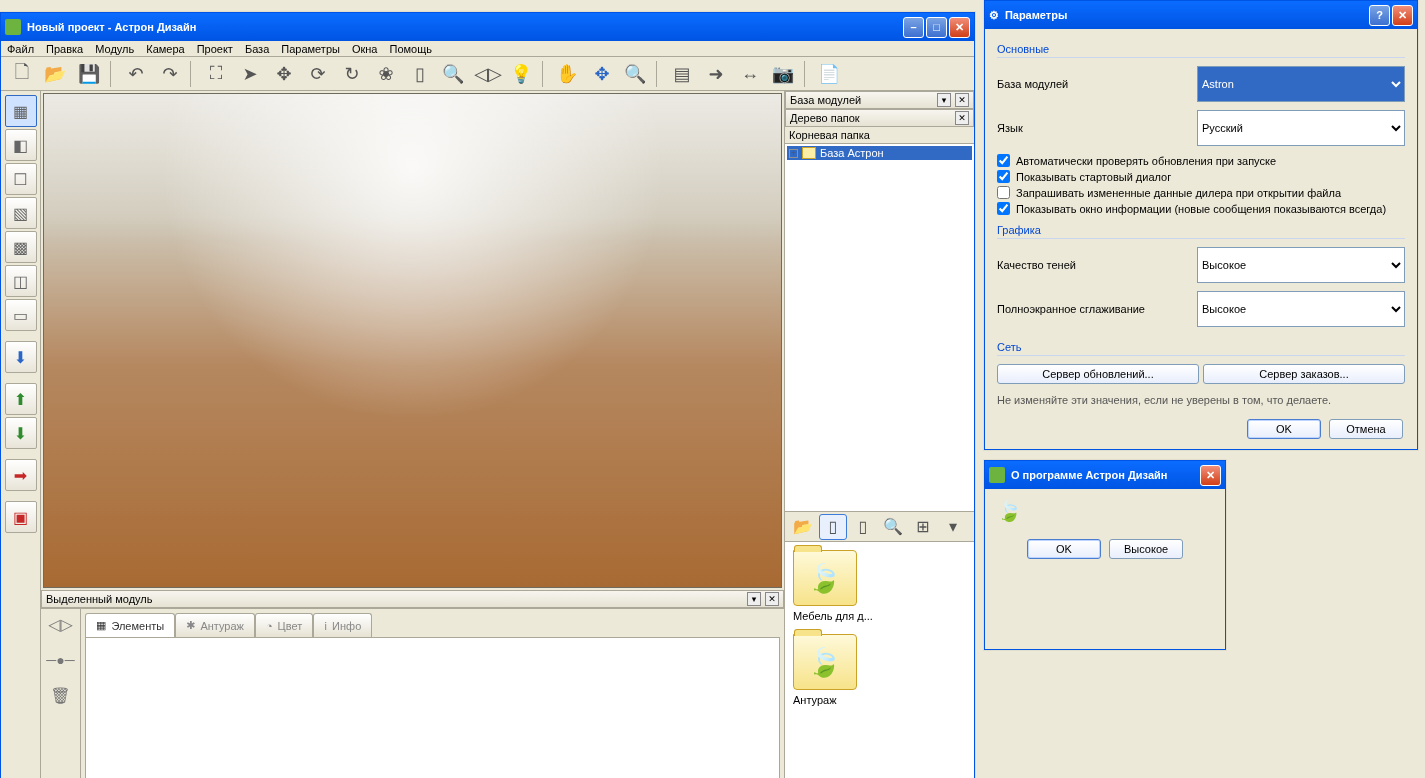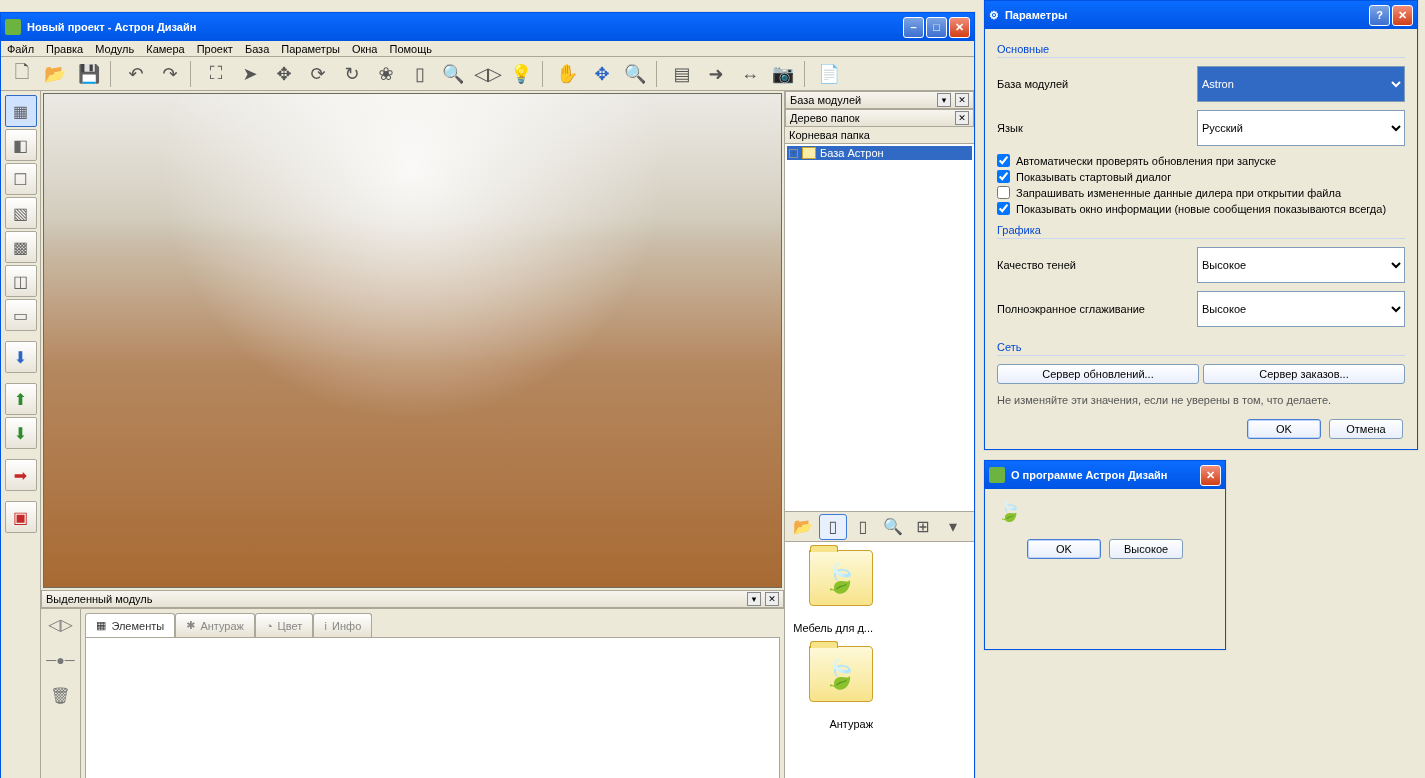--- a/index.html
+++ b/index.html
@@ -54,21 +54,21 @@
 .tree { flex: 1; background: #fff; font-size: 11px; padding: 2px; }
 .tree .node { display: flex; align-items: center; gap: 4px; padding: 1px 2px; }
 .tree .sel { background: #316ac5; color: #fff; }
 .plus { width: 9px; height: 9px; border: 1px solid #919191; font-size: 9px; line-height: 7px; text-align: center; color: #555; }
 .foldicon { width: 14px; height: 12px; background: #fceea7; border: 1px solid #c9a227; }
 
 #thumb-toolbar { height: 30px; border-top: 1px solid #aca899; background: #ece9d8; display: flex; align-items: center; padding: 0 4px; gap: 2px; }
 .thbtn { width: 28px; height: 26px; border: 1px solid transparent; display: flex; align-items: center; justify-content: center; font-size: 16px; cursor: pointer; color: #555; border-radius: 3px; }
 .thbtn.sel { border-color: #3d7bdb; background: #e8f0fe; }
 #thumbs { height: 242px; background: #fff; border-top: 1px solid #aca899; padding: 8px; overflow: auto; }
-.thumb { width: 80px; display: flex; flex-direction: column; align-items: flex-end; gap: 16px; margin-bottom: 12px; cursor: pointer; }
+.thumb { width: 80px; display: flex; flex-direction: column; align-items: flex-start; gap: 4px; margin-bottom: 12px; cursor: pointer; }
 .thumb .timg { width: 64px; height: 56px; background: linear-gradient(#fef9d9,#f7e38a); border: 1px solid #c9a227; position: relative; border-radius: 0 4px 4px 4px; }
 .thumb .timg::before { content: ""; position: absolute; top: -6px; left: 0; width: 26px; height: 6px; background: #f7e38a; border: 1px solid #c9a227; border-bottom: none; border-radius: 3px 3px 0 0; }
 .thumb .timg::after { content: "🍃"; position: absolute; inset: 0; display: flex; align-items: center; justify-content: center; font-size: 28px; color: #3e8e41; }
 .thumb .tlabel { font-size: 11px; text-align: center; }
 
 
 #params-window { left: 984px; top: 0; width: 434px; height: 450px; }
 .param-body { padding: 8px 12px; }
 .group-label { color: #0046d5; font-size: 11px; padding: 6px 0 2px; border-bottom: 1px solid #c8d6ef; margin-bottom: 8px; }
 .fieldrow { display: flex; align-items: center; margin-bottom: 8px; }

